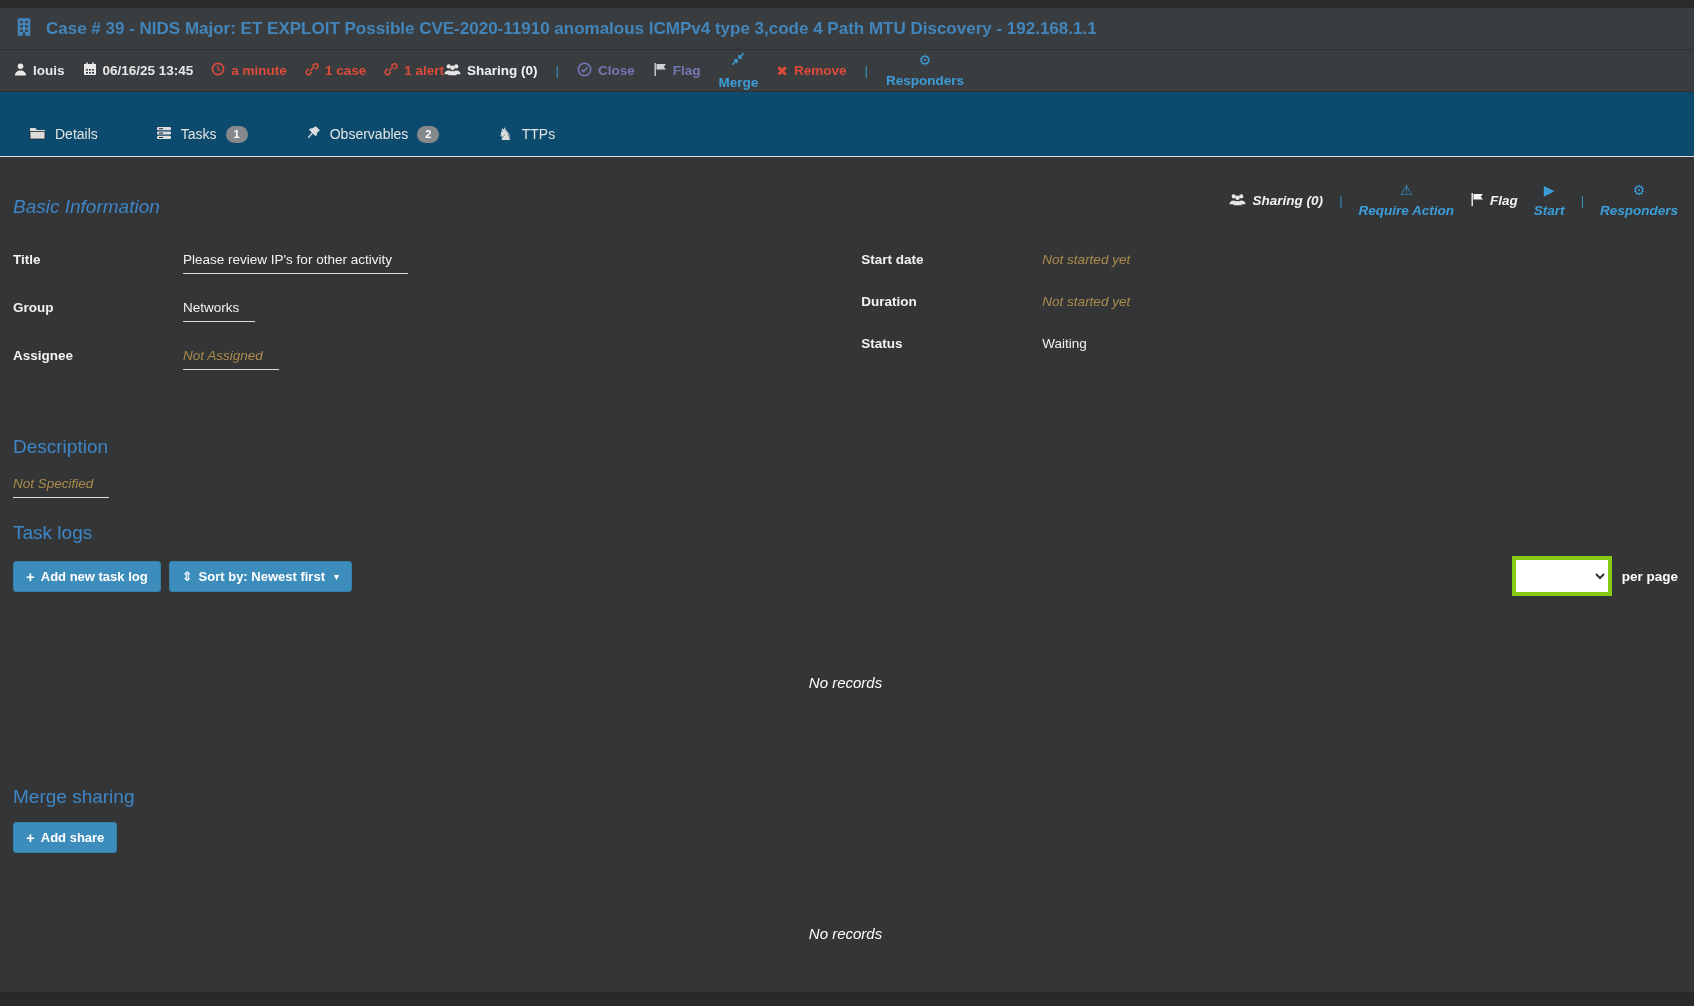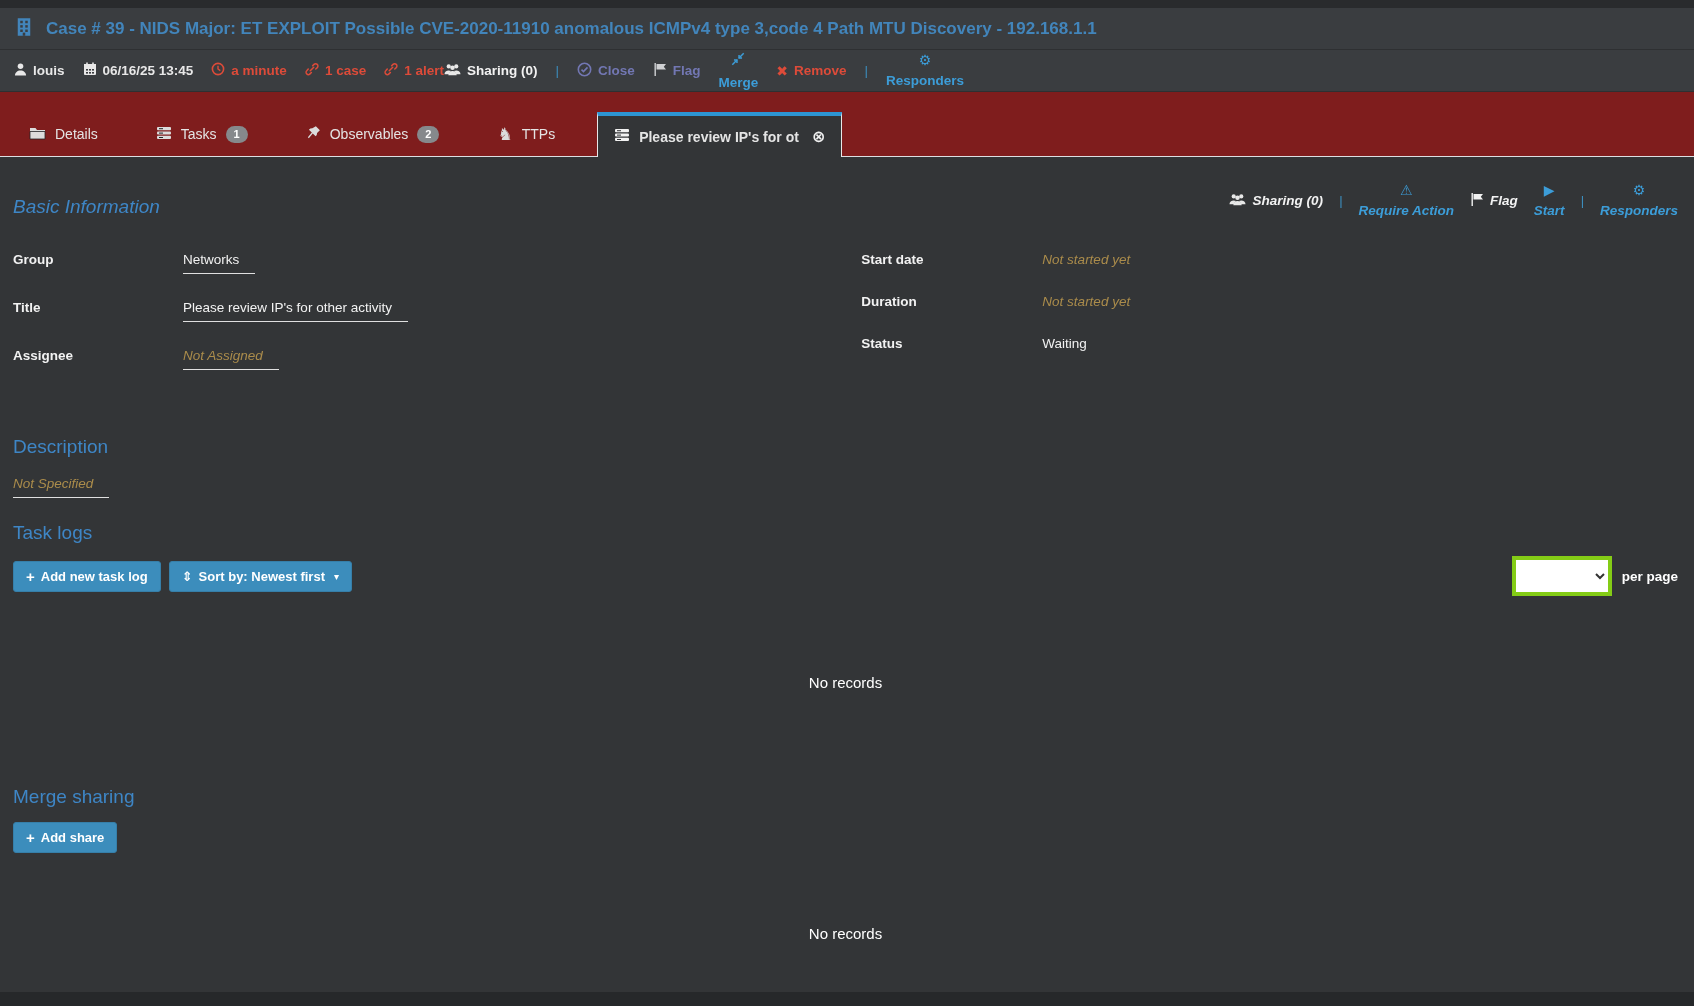--- a/index.html
+++ b/index.html
@@ -31,21 +31,21 @@
   .sep { color:#3c8dbc; font-weight:400; }
   .action-link { display:flex; align-items:center; gap:6px; font-weight:600; cursor:pointer; }
   .action-link.purple { color:#7277b3; }
   .action-link.blue   { color:#3c9dd8;flex-direction:column; }
   .action-link.red    { color:#dd4b39; }
   .action-link.white  { color:#f2f2f2; }
   .glyph { font-size:14px; line-height:1; }
 
   
   .tabzone {
-    height:65px; background:#7f1d1d; flex:0 0 auto;
+    height:65px; background:#0c4a6e; flex:0 0 auto;
     display:flex; align-items:flex-end; padding:0 0 0 13px;
     border-bottom:1px solid #dcdfe2;
   }
   .tab {
     height:44px; display:flex; align-items:center; gap:9px;
     padding:0 16px; margin-right:26px; color:#e4e4e4; font-size:14px; cursor:pointer;
     white-space:nowrap;
   }
   .tab .badge {
     background:#86898c; color:#fff; border-radius:10px; font-size:11px;
@@ -86,21 +86,21 @@
   }
   .btn .plus { font-size:15px; font-weight:700; line-height:1; }
   .btn .caret { font-size:10px; margin-left:3px; }
   .perpage { display:flex; align-items:center; gap:10px; }
   .perpage select {
     width:100px; height:31px; background:#fff; color:#333; border:4px solid #84cc16;
     font-size:13px; padding:16px 6px; font-family:inherit;
   }
   .perpage .pp-label { font-weight:700; color:#fff; }
 
-  .no-records { text-align:center; color:#fff; font-size:15px; }
+  .no-records { text-align:center; color:#fff; font-size:15px;font-style:italic; }
   .no-records.first { margin-top:78px; }
   .no-records.second { margin-top:72px; }
   .sharing-heading { margin-top:95px; }
   .addshare-btn { margin-top:14px; }
 
   .icon-svg { display:inline-block; vertical-align:middle; }
   .ttp-glyph { font-size:17px; color:#dcdcdc; }
 </style>
 </head>
 <body>
@@ -259,36 +259,20 @@
     <span class="icon-svg"><svg width="15" height="15" viewBox="0 0 16 16">
           <path d="M10.5 1.2l4.3 4.3-3 2.9q.1 2.2-1.5 3.7L7.2 9 3 14l-1-1 4.2-5L3.1 5q1.5-1.6 3.7-1.5z" fill="#dcdcdc"></path>
         </svg></span>
     <span>Observables</span>
     <span class="badge">2</span>
   </div>
   <div class="tab">
     <span class="ttp-glyph">♞</span>
     <span>TTPs</span>
   </div>
-  <div class="tab active">
-    <span class="icon-svg"><svg width="16" height="14" viewBox="0 0 16 14">
-          <g fill="#f2f2f2">
-            <rect x="1" y="1" width="14" height="3.2" rx="1"></rect>
-            <rect x="1" y="5.4" width="14" height="3.2" rx="1"></rect>
-            <rect x="1" y="9.8" width="14" height="3.2" rx="1"></rect>
-          </g>
-          <g fill="#333537">
-            <rect x="3" y="2.2" width="4" height="1"></rect>
-            <rect x="3" y="6.6" width="4" height="1"></rect>
-            <rect x="3" y="11" width="4" height="1"></rect>
-          </g>
-        </svg></span>
-    <span>Please review IP's for ot</span>
-    <span class="tab-close">⊗</span>
-  </div>
 </nav>
 
 <main class="content">
 
   <div class="section-row">
     <h2 class="section">Basic Information</h2>
     <div class="panel-actions">
       <span class="action-link white">
         <span class="icon-svg"><svg width="17" height="13" viewBox="0 0 18 13">
               <g fill="#e8e8e8">
@@ -322,26 +306,26 @@
       <span class="action-link blue">
         <span class="glyph">⚙</span>
         <span>Responders</span>
       </span>
     </div>
   </div>
 
   <div class="form-grid">
     <div class="form-col left">
       <div class="frow">
+        <span class="flabel">Title</span>
+        <span class="fvalue editable">Please review IP's for other activity</span>
+      </div>
+      <div class="frow">
         <span class="flabel">Group</span>
         <span class="fvalue editable">Networks</span>
-      </div>
-      <div class="frow">
-        <span class="flabel">Title</span>
-        <span class="fvalue editable">Please review IP's for other activity</span>
       </div>
       <div class="frow">
         <span class="flabel">Assignee</span>
         <span class="fvalue editable placeholder">Not Assigned</span>
       </div>
     </div>
     <div class="form-col right">
       <div class="frow">
         <span class="flabel">Start date</span>
         <span class="fvalue placeholder">Not started yet</span>

